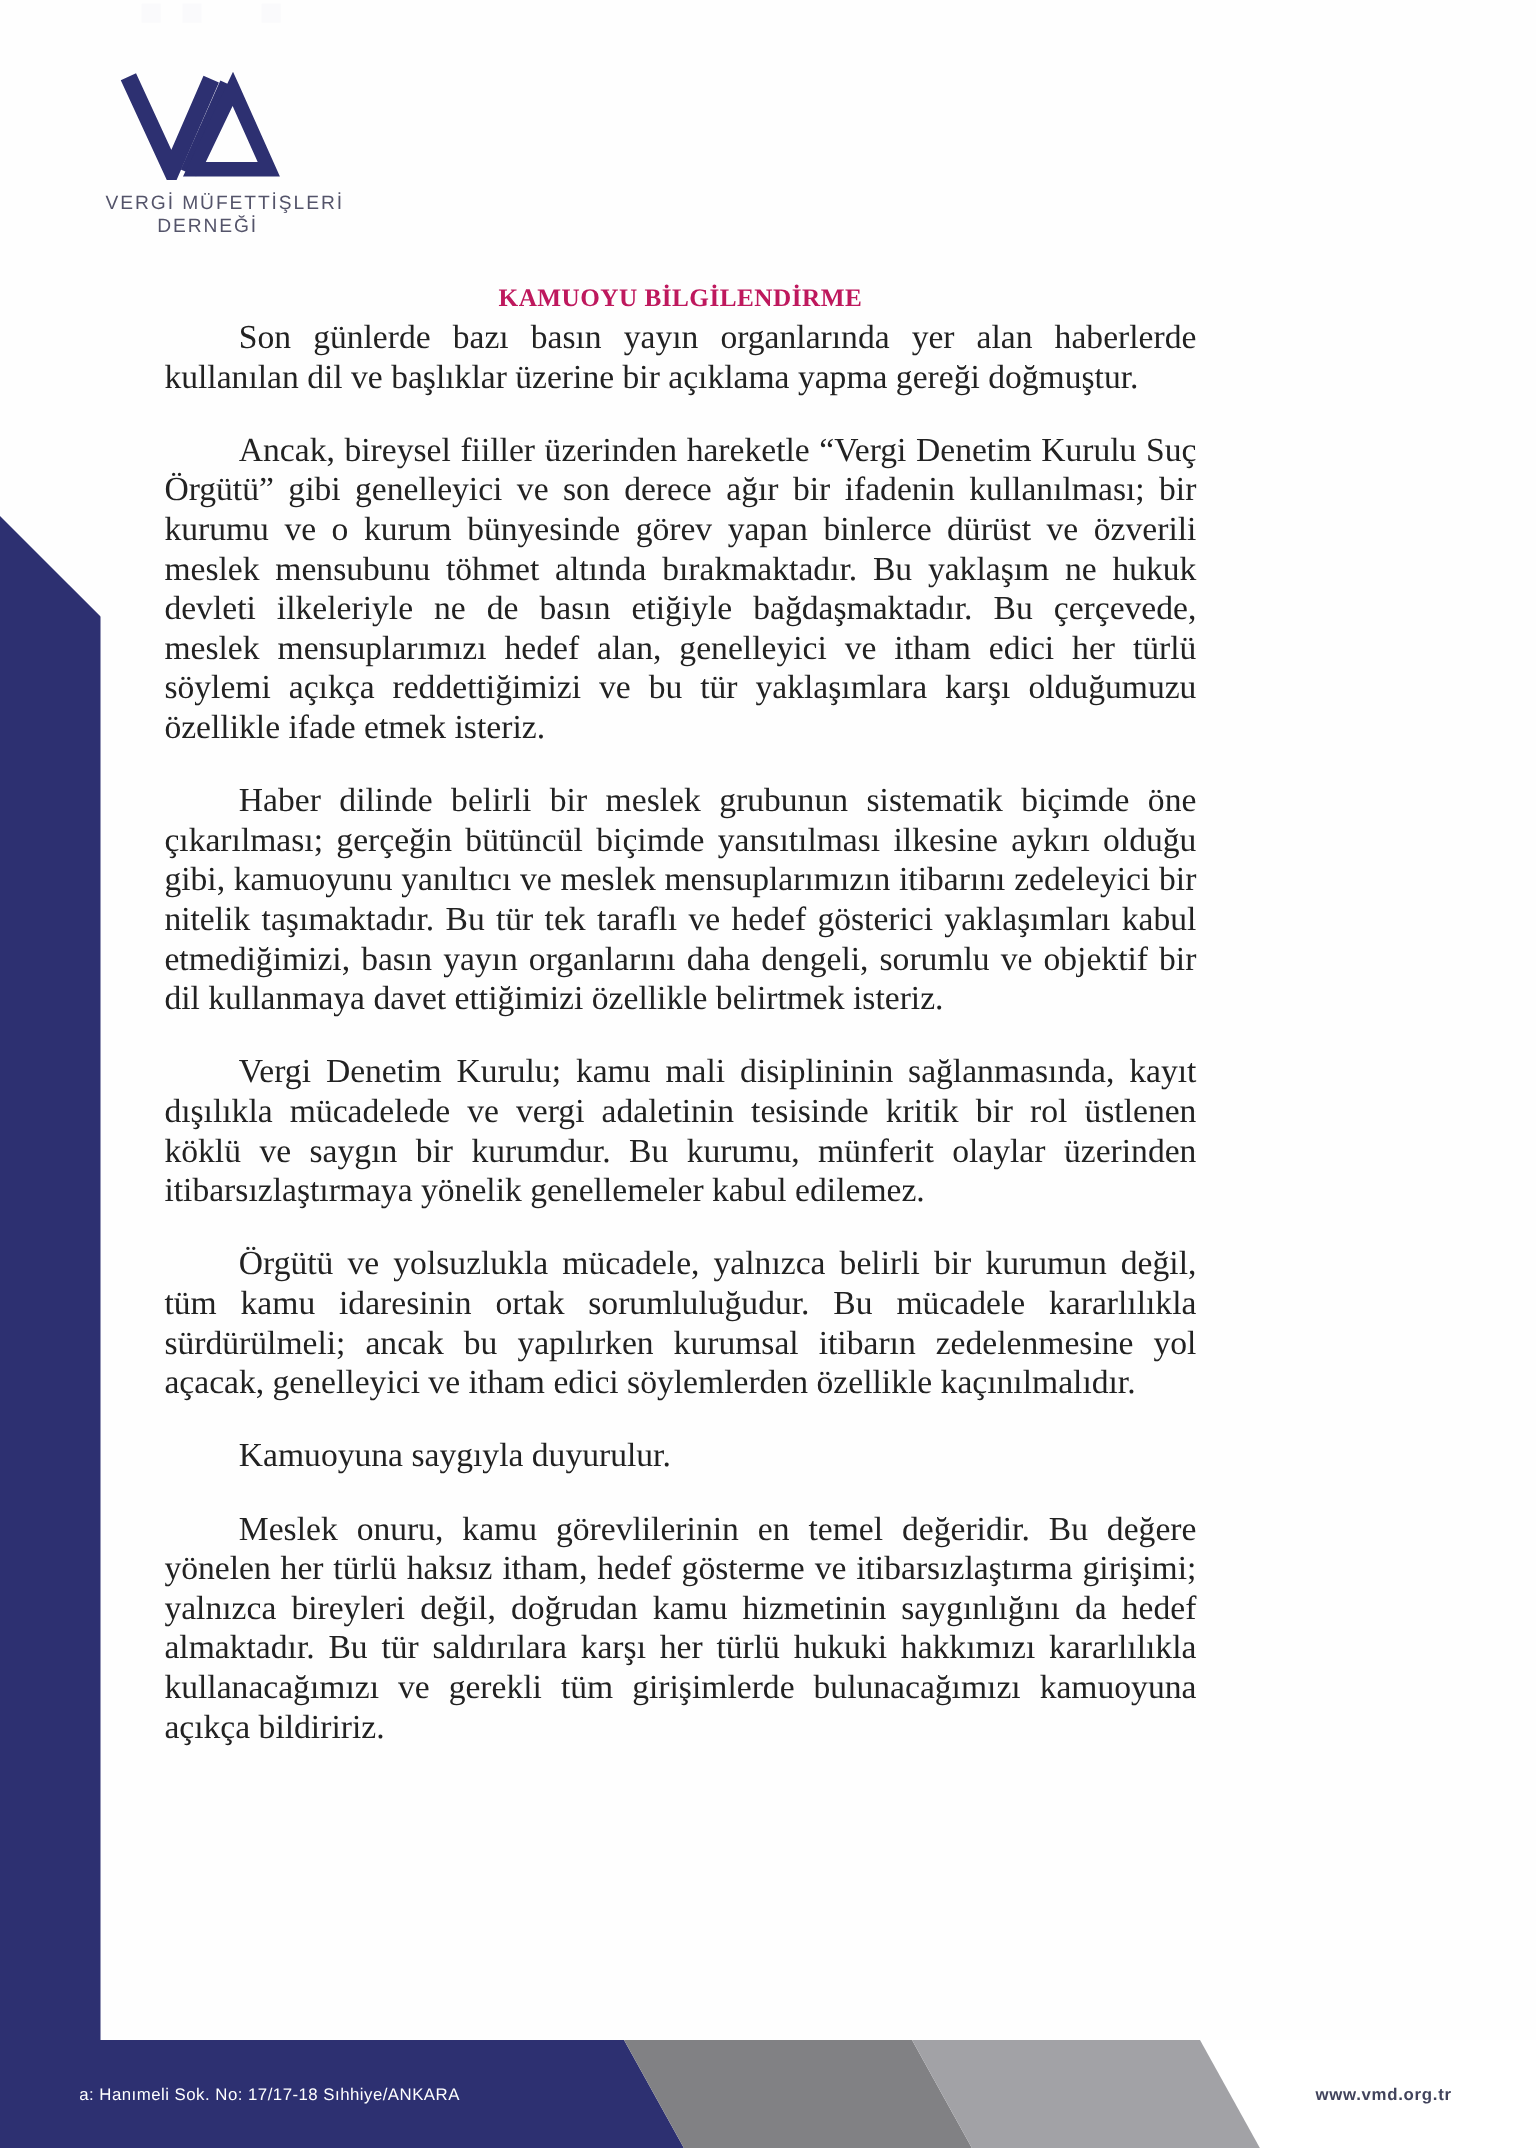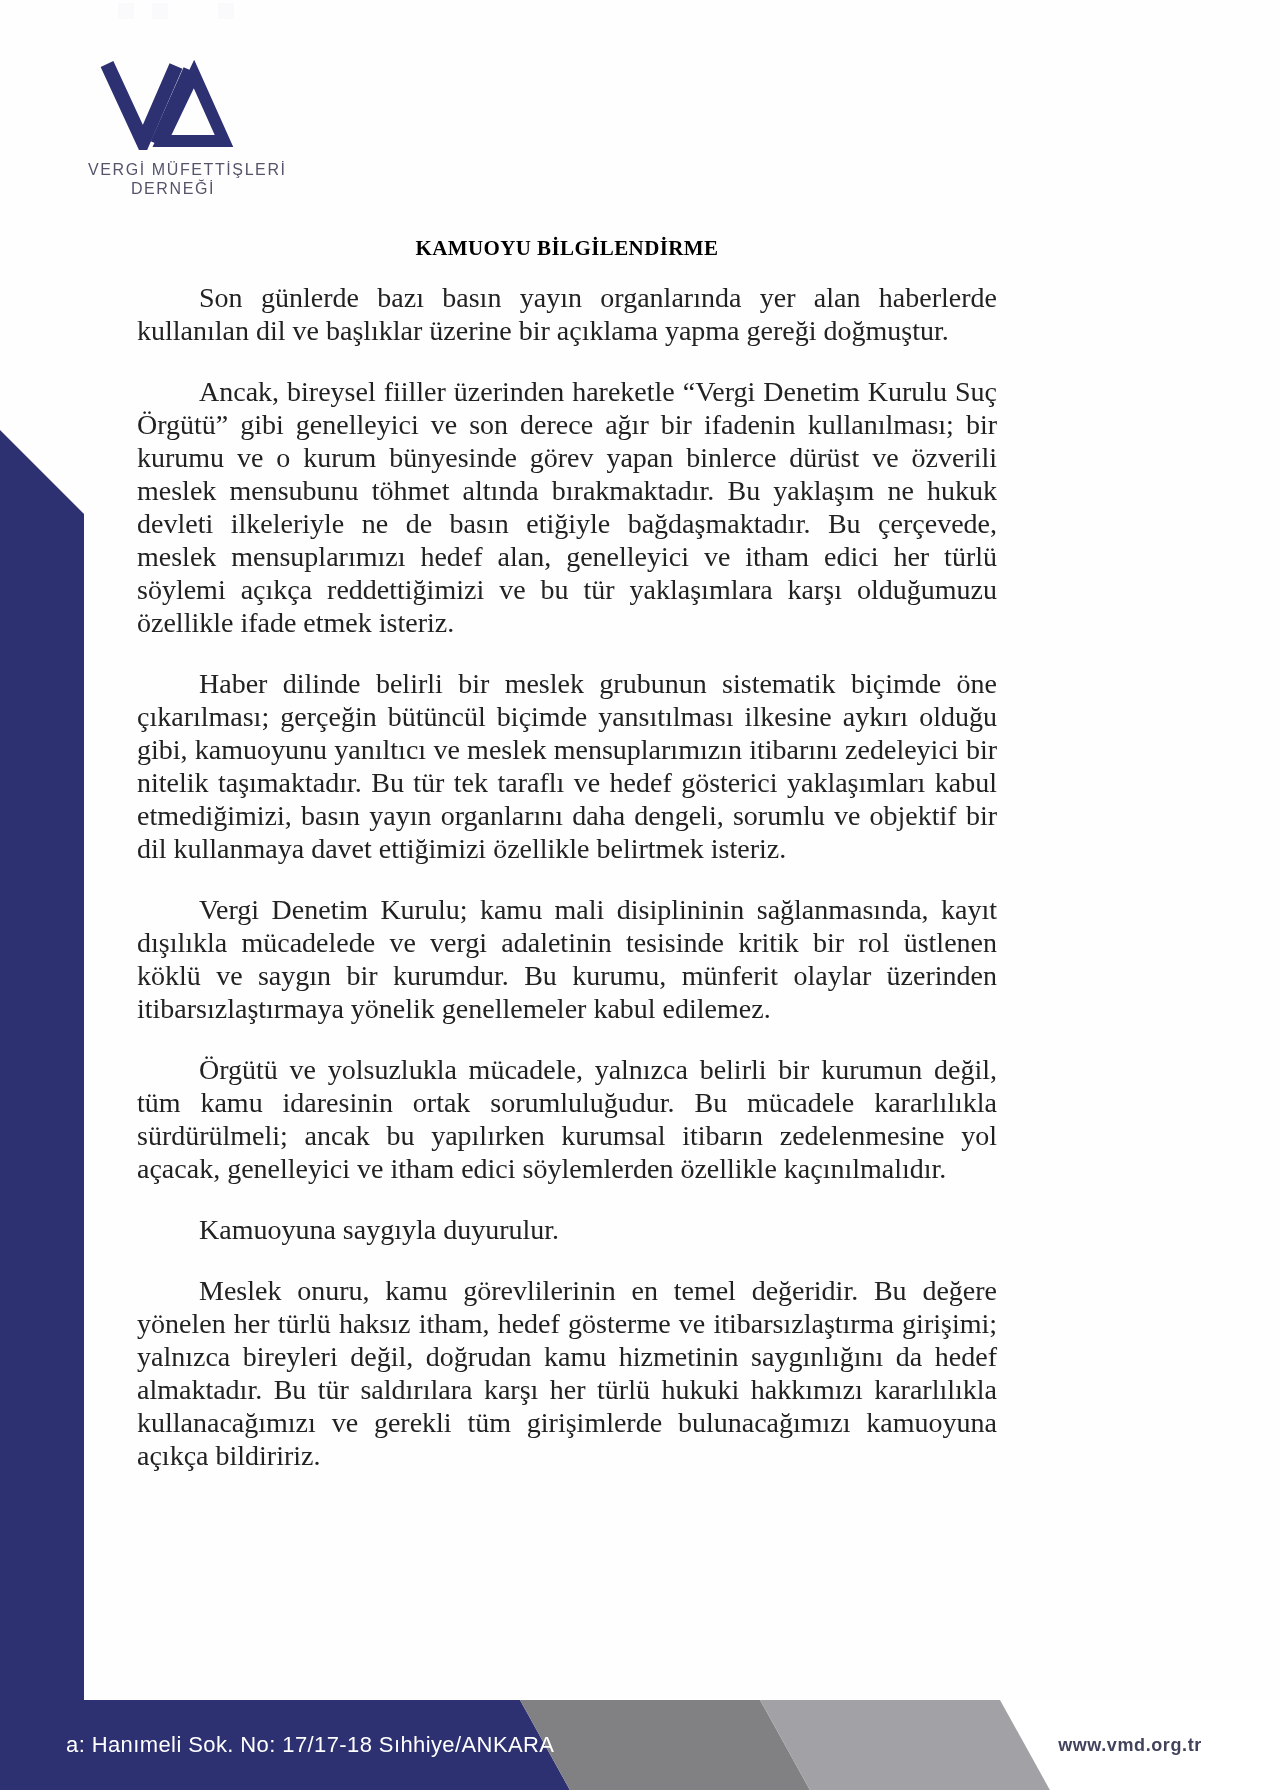--- a/index.html
+++ b/index.html
@@ -41,22 +41,22 @@
   }
   
   .content{
     position:absolute;left:137px;top:236px;width:860px;
     color:var(--text);
   }
   .doc-title{
     font-size:21px;font-weight:bold;
     text-align:center;
     letter-spacing:.4px;
-    color:#000000;
-    margin-bottom:20px;
+    color:#be185d;
+    margin-bottom:4px;
   }
   .content p{
     font-size:28px;
     line-height:33px;
     text-align:justify;
     text-indent:62px;
     margin-bottom:28px;
     color:var(--text);
   }
   
@@ -77,28 +77,28 @@
     transform:skewX(29deg);
     transform-origin:0 0;
   }
   .seg-navy{left:-90px;width:610px;background:var(--navy);}
   .seg-dark{left:520px;width:240px;background:var(--dark-gray);}
   .seg-light{left:760px;width:240px;background:var(--light-gray);}
   .footer-text{
     position:absolute;top:0;height:90px;
     display:flex;align-items:center;justify-content:center;
     color:#ffffff;
-    font-size:22px;
+    font-size:14px;
     letter-spacing:.4px;
     white-space:nowrap;
   }
   .ft-address{left:66px;width:400px;justify-content:flex-start;}
   .ft-phone{left:535px;width:230px;}
   .ft-fax{left:775px;width:230px;}
-  .ft-web{left:1005px;width:250px;color:var(--website-text);font-size:18px;font-weight:bold;letter-spacing:.6px;}
+  .ft-web{left:1028px;width:250px;color:var(--website-text);font-size:14px;font-weight:bold;letter-spacing:.6px;}
 </style>
 </head>
 <body>
 
 <div class="page">
 
   <div class="artifact" style="left:118px"></div>
   <div class="artifact" style="left:152px"></div>
   <div class="artifact" style="left:218px"></div>
 

